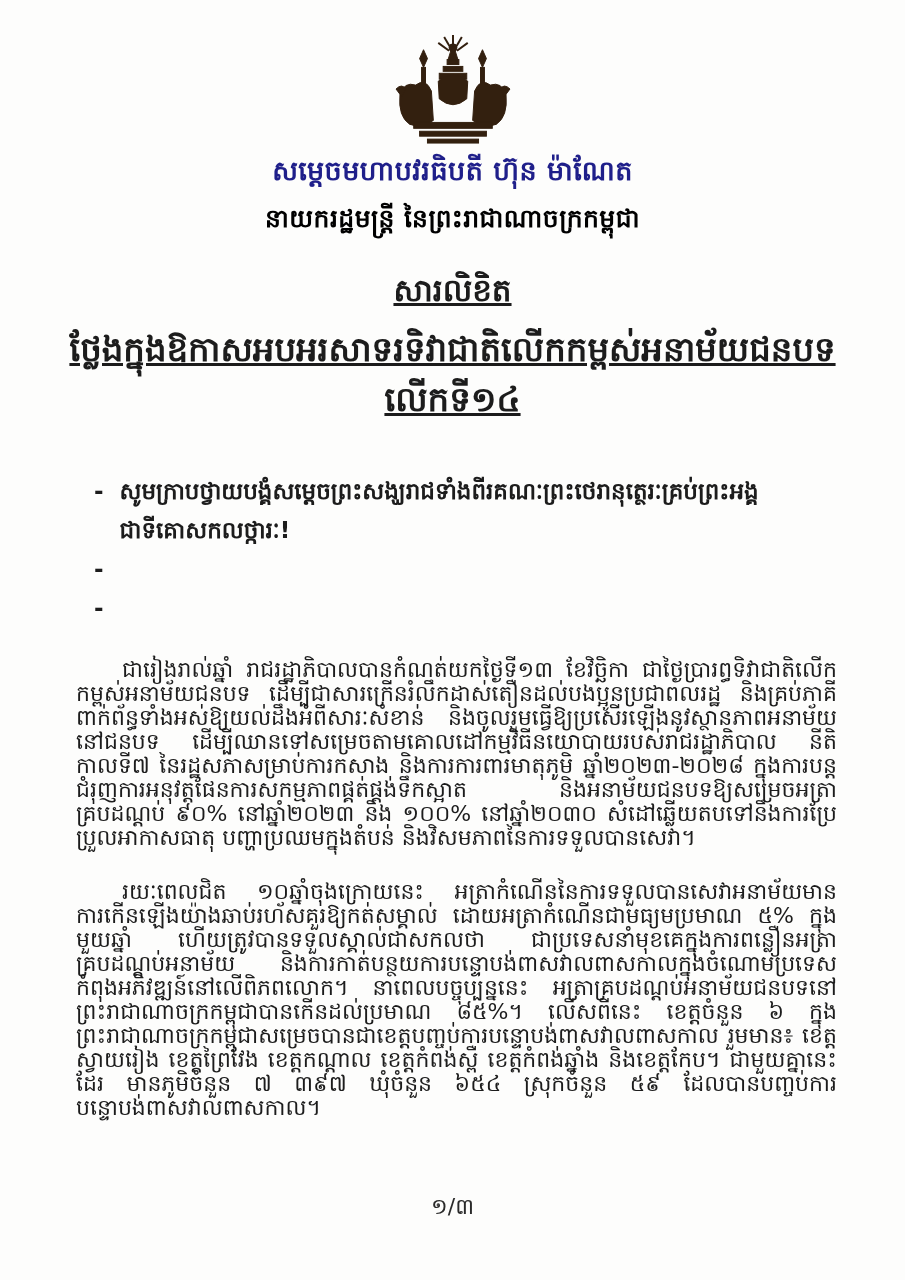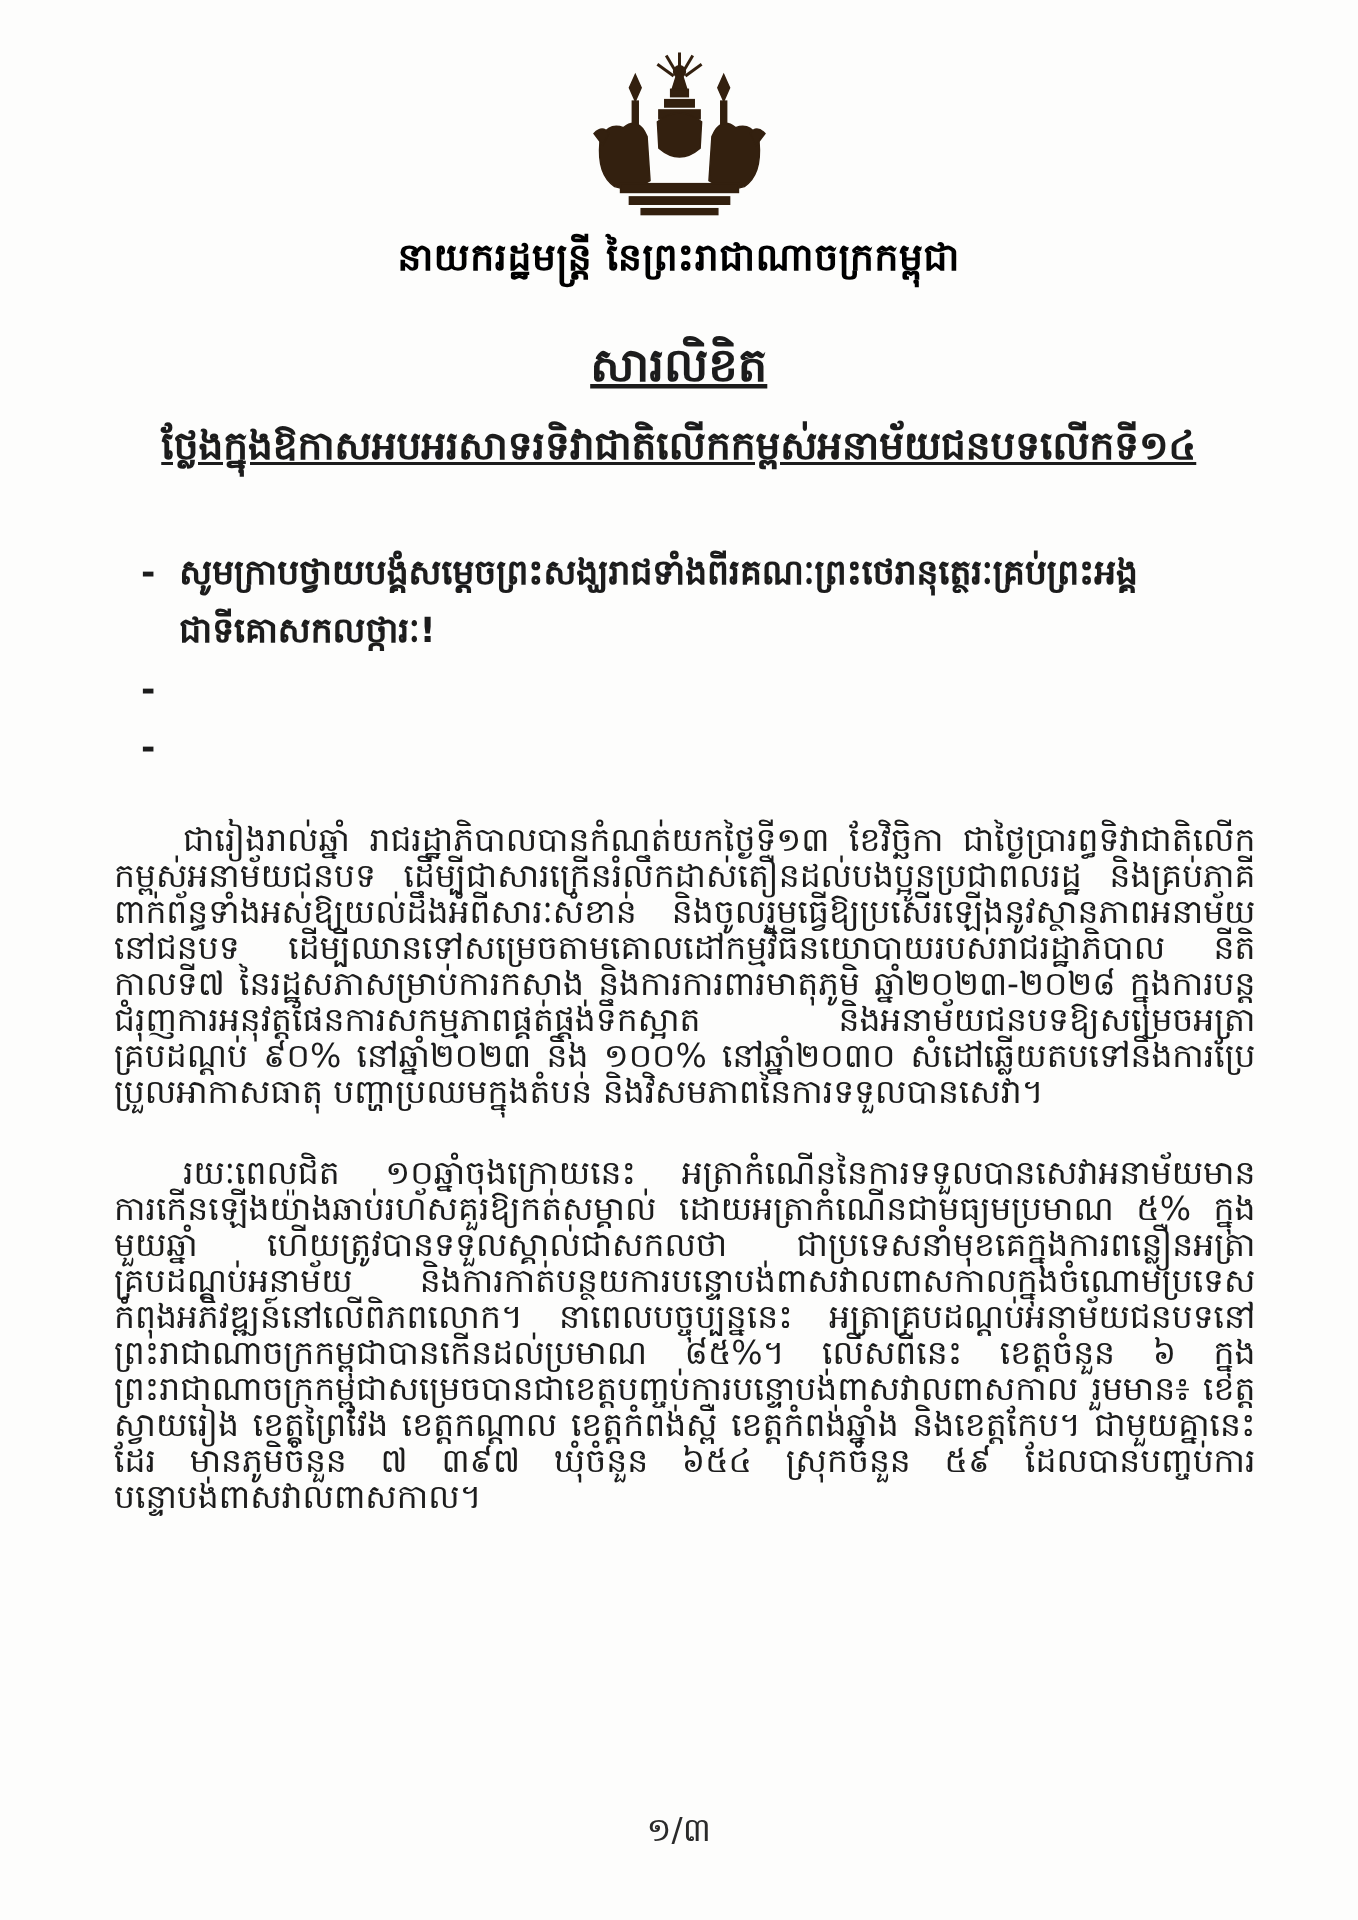--- a/index.html
+++ b/index.html
@@ -25,21 +25,21 @@
   }
   .hdr-line2 {
     color: #000000;
     font-weight: bold;
     font-size: 25px;
     margin-top: 10px;
     letter-spacing: 0.5px;
   }
   .title-block { text-align: center; margin-top: 32px; text-decoration: underline; }
   .title-main  { font-size: 31px; font-weight: bold; }
-  .title-sub   { font-size: 26px; font-weight: bold; margin-top: 12px; padding: 0 56px; }
+  .title-sub   { font-size: 34px; font-weight: bold; margin-top: 12px; padding: 0 56px; }
   .title-date  { font-size: 24px; font-weight: bold; margin-top: 14px; }
   .salutations { margin: 44px 70px 0 94px; }
   .salutation {
     display: flex;
     align-items: flex-start;
     gap: 16px;
     font-size: 23px;
     font-weight: 600;
     line-height: 39px;
   }
@@ -48,21 +48,21 @@
   .para {
     font-size: 22px;
     line-height: 24px;
     text-align: justify;
     text-indent: 46px;
     margin: 30px 0 0 0;
   }
   .footer {
     position: absolute;
     left: 0;
-    bottom: 42px;
+    bottom: 55px;
     width: 100%;
     text-align: center;
     font-size: 22px;
     color: #2a2a2a;
   }
 </style>
 </head>
 <body>
 
 <div class="page">
@@ -98,20 +98,21 @@
 
           <path d="M114 62 Q110 48 98 52 Q88 44 82 58 L80 88 Q92 96 104 92 Q116 84 114 62 Z"></path>
           <path d="M118 56 Q112 50 108 56 L112 64 Z"></path>
 
           <rect x="20" y="90" width="80" height="6"></rect>
           <rect x="26" y="99" width="68" height="5"></rect>
           <rect x="34" y="107" width="52" height="4"></rect>
         </g>
       </svg>
     </div>
+    <div class="hdr-line1">សម្តេចមហាបវរធិបតី ហ៊ុន ម៉ាណែត</div>
     <div class="hdr-line2">នាយករដ្ឋមន្ត្រី នៃព្រះរាជាណាចក្រកម្ពុជា</div>
   </div>
 
   <div class="title-block">
     <div class="title-main">សារលិខិត</div>
     <div class="title-sub">ថ្លែងក្នុងឱកាសអបអរសាទរទិវាជាតិលើកកម្ពស់អនាម័យជនបទលើកទី១៤</div>
   </div>
 
   <div class="salutations">
     <div class="salutation">

